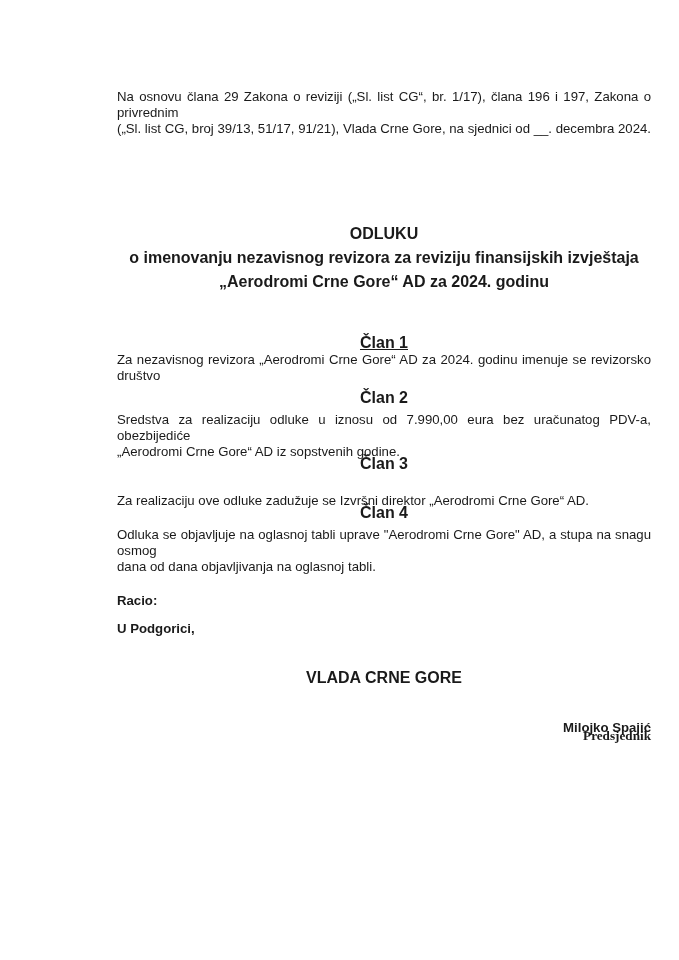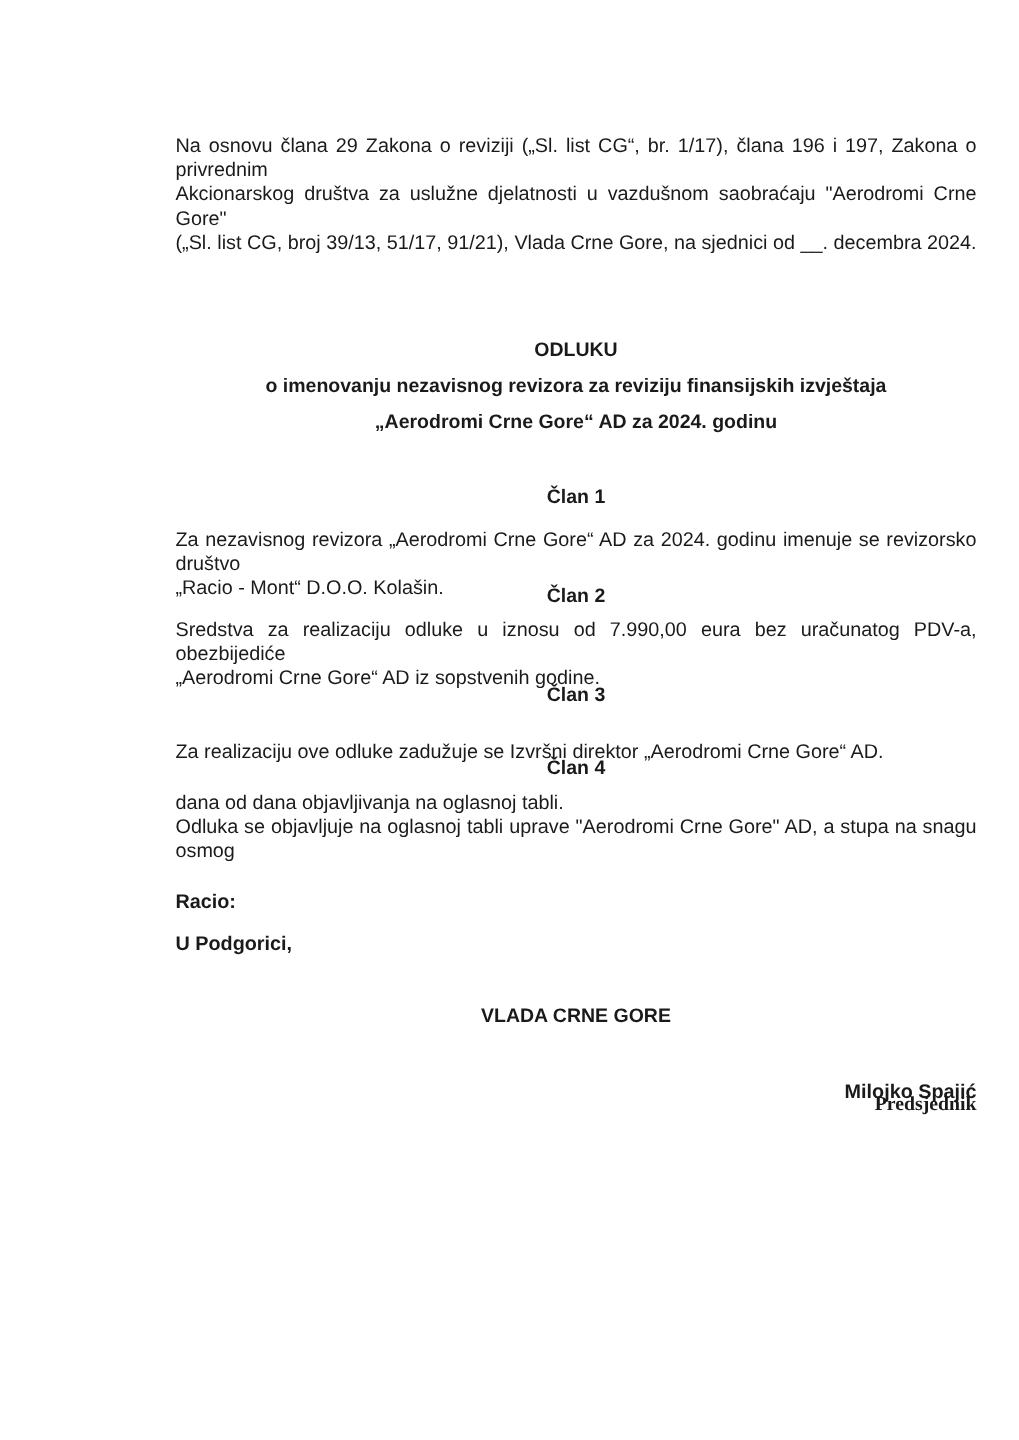--- a/index.html
+++ b/index.html
@@ -6,59 +6,57 @@
   body {
     width: 679px; height: 960px; background: #ffffff; position: relative;
     font-family: "Liberation Sans", sans-serif; color: #1a1a1a; overflow: hidden;
   }
   .page { position: absolute; left: 86px; width: 534px; top: 0; }
   .para {
     font-size: 13.2px; line-height: 16.2px; text-align: justify; margin: 0;
   }
   .abs { position: absolute; left: 0; width: 534px; margin-left: 31px; }
   .bold { font-weight: bold; }
-  .title { font-size: 13px; font-weight: bold; text-align: center; }
+  .title { font-size: 16px; font-weight: bold; text-align: center; }
   .right { text-align: right; }
 </style>
 </head>
 <body>
 
 <div class="page">
 
   <div class="abs para" style="top:89px;">
     <div style="text-align:justify;text-align-last:justify;">Na osnovu člana 29 Zakona o reviziji („Sl. list CG“, br. 1/17), člana 196 i 197,  Zakona o privrednim</div>
-    <div style="text-align:justify;text-align-last:justify;">Akcionarskog društva za uslužne djelatnosti u vazdušnom saobraćaju "Aerodromi Crne Gore"</div>
     <div style="text-align:justify;text-align-last:justify;">(„Sl. list CG, broj 39/13, 51/17, 91/21), Vlada Crne Gore, na sjednici od __. decembra 2024.</div>
   </div>
 
   <div class="abs title" style="top:225px;">ODLUKU</div>
   <div class="abs title" style="top:249px;">o imenovanju nezavisnog revizora za reviziju finansijskih izvještaja</div>
   <div class="abs title" style="top:273px;">„Aerodromi Crne Gore“ AD za 2024. godinu</div>
 
-  <div class="abs title" style="top:323px;">Član 1</div>
+  <div class="abs title" style="top:334px;text-decoration:underline;">Član 1</div>
   <div class="abs para" style="top:352px;">
     <div style="text-align-last:justify;">Za nezavisnog revizora „Aerodromi Crne Gore“ AD za 2024. godinu imenuje se revizorsko društvo</div>
-    <div>„Racio - Mont“ D.O.O. Kolašin.</div>
   </div>
 
   <div class="abs title" style="top:389px;">Član 2</div>
   <div class="abs para" style="top:412px;">
     <div style="text-align-last:justify;">Sredstva za realizaciju odluke u iznosu od 7.990,00 eura bez uračunatog PDV-a, obezbijediće</div>
     <div>„Aerodromi Crne Gore“ AD iz sopstvenih godine.</div>
   </div>
 
   <div class="abs title" style="top:455px;">Član 3</div>
   <div class="abs para" style="top:493px;">
     <div>Za realizaciju ove odluke zadužuje se Izvršni direktor „Aerodromi Crne Gore“ AD.</div>
   </div>
 
   <div class="abs title" style="top:504px;">Član 4</div>
   <div class="abs para" style="top:527px;">
+    <div style="text-align-last:justify;">Odluka se objavljuje na oglasnoj tabli uprave "Aerodromi Crne Gore" AD, a stupa na snagu osmog</div>
     <div>dana od dana objavljivanja na oglasnoj tabli.</div>
-    <div style="text-align-last:justify;">Odluka se objavljuje na oglasnoj tabli uprave "Aerodromi Crne Gore" AD, a stupa na snagu osmog</div>
   </div>
 
   <div class="abs para bold" style="top:593px;">Racio:</div>
   <div class="abs para bold" style="top:621px;">U Podgorici,</div>
   <div class="abs title" style="top:669px;">VLADA CRNE GORE</div>
   <div class="abs para bold right" style="top:728px; width:534px;font-family:Liberation Serif, serif;">Predsjednik</div>
   <div class="abs para bold right" style="top:720px; width:534px;">Milojko Spajić</div>
 
 </div>
 

